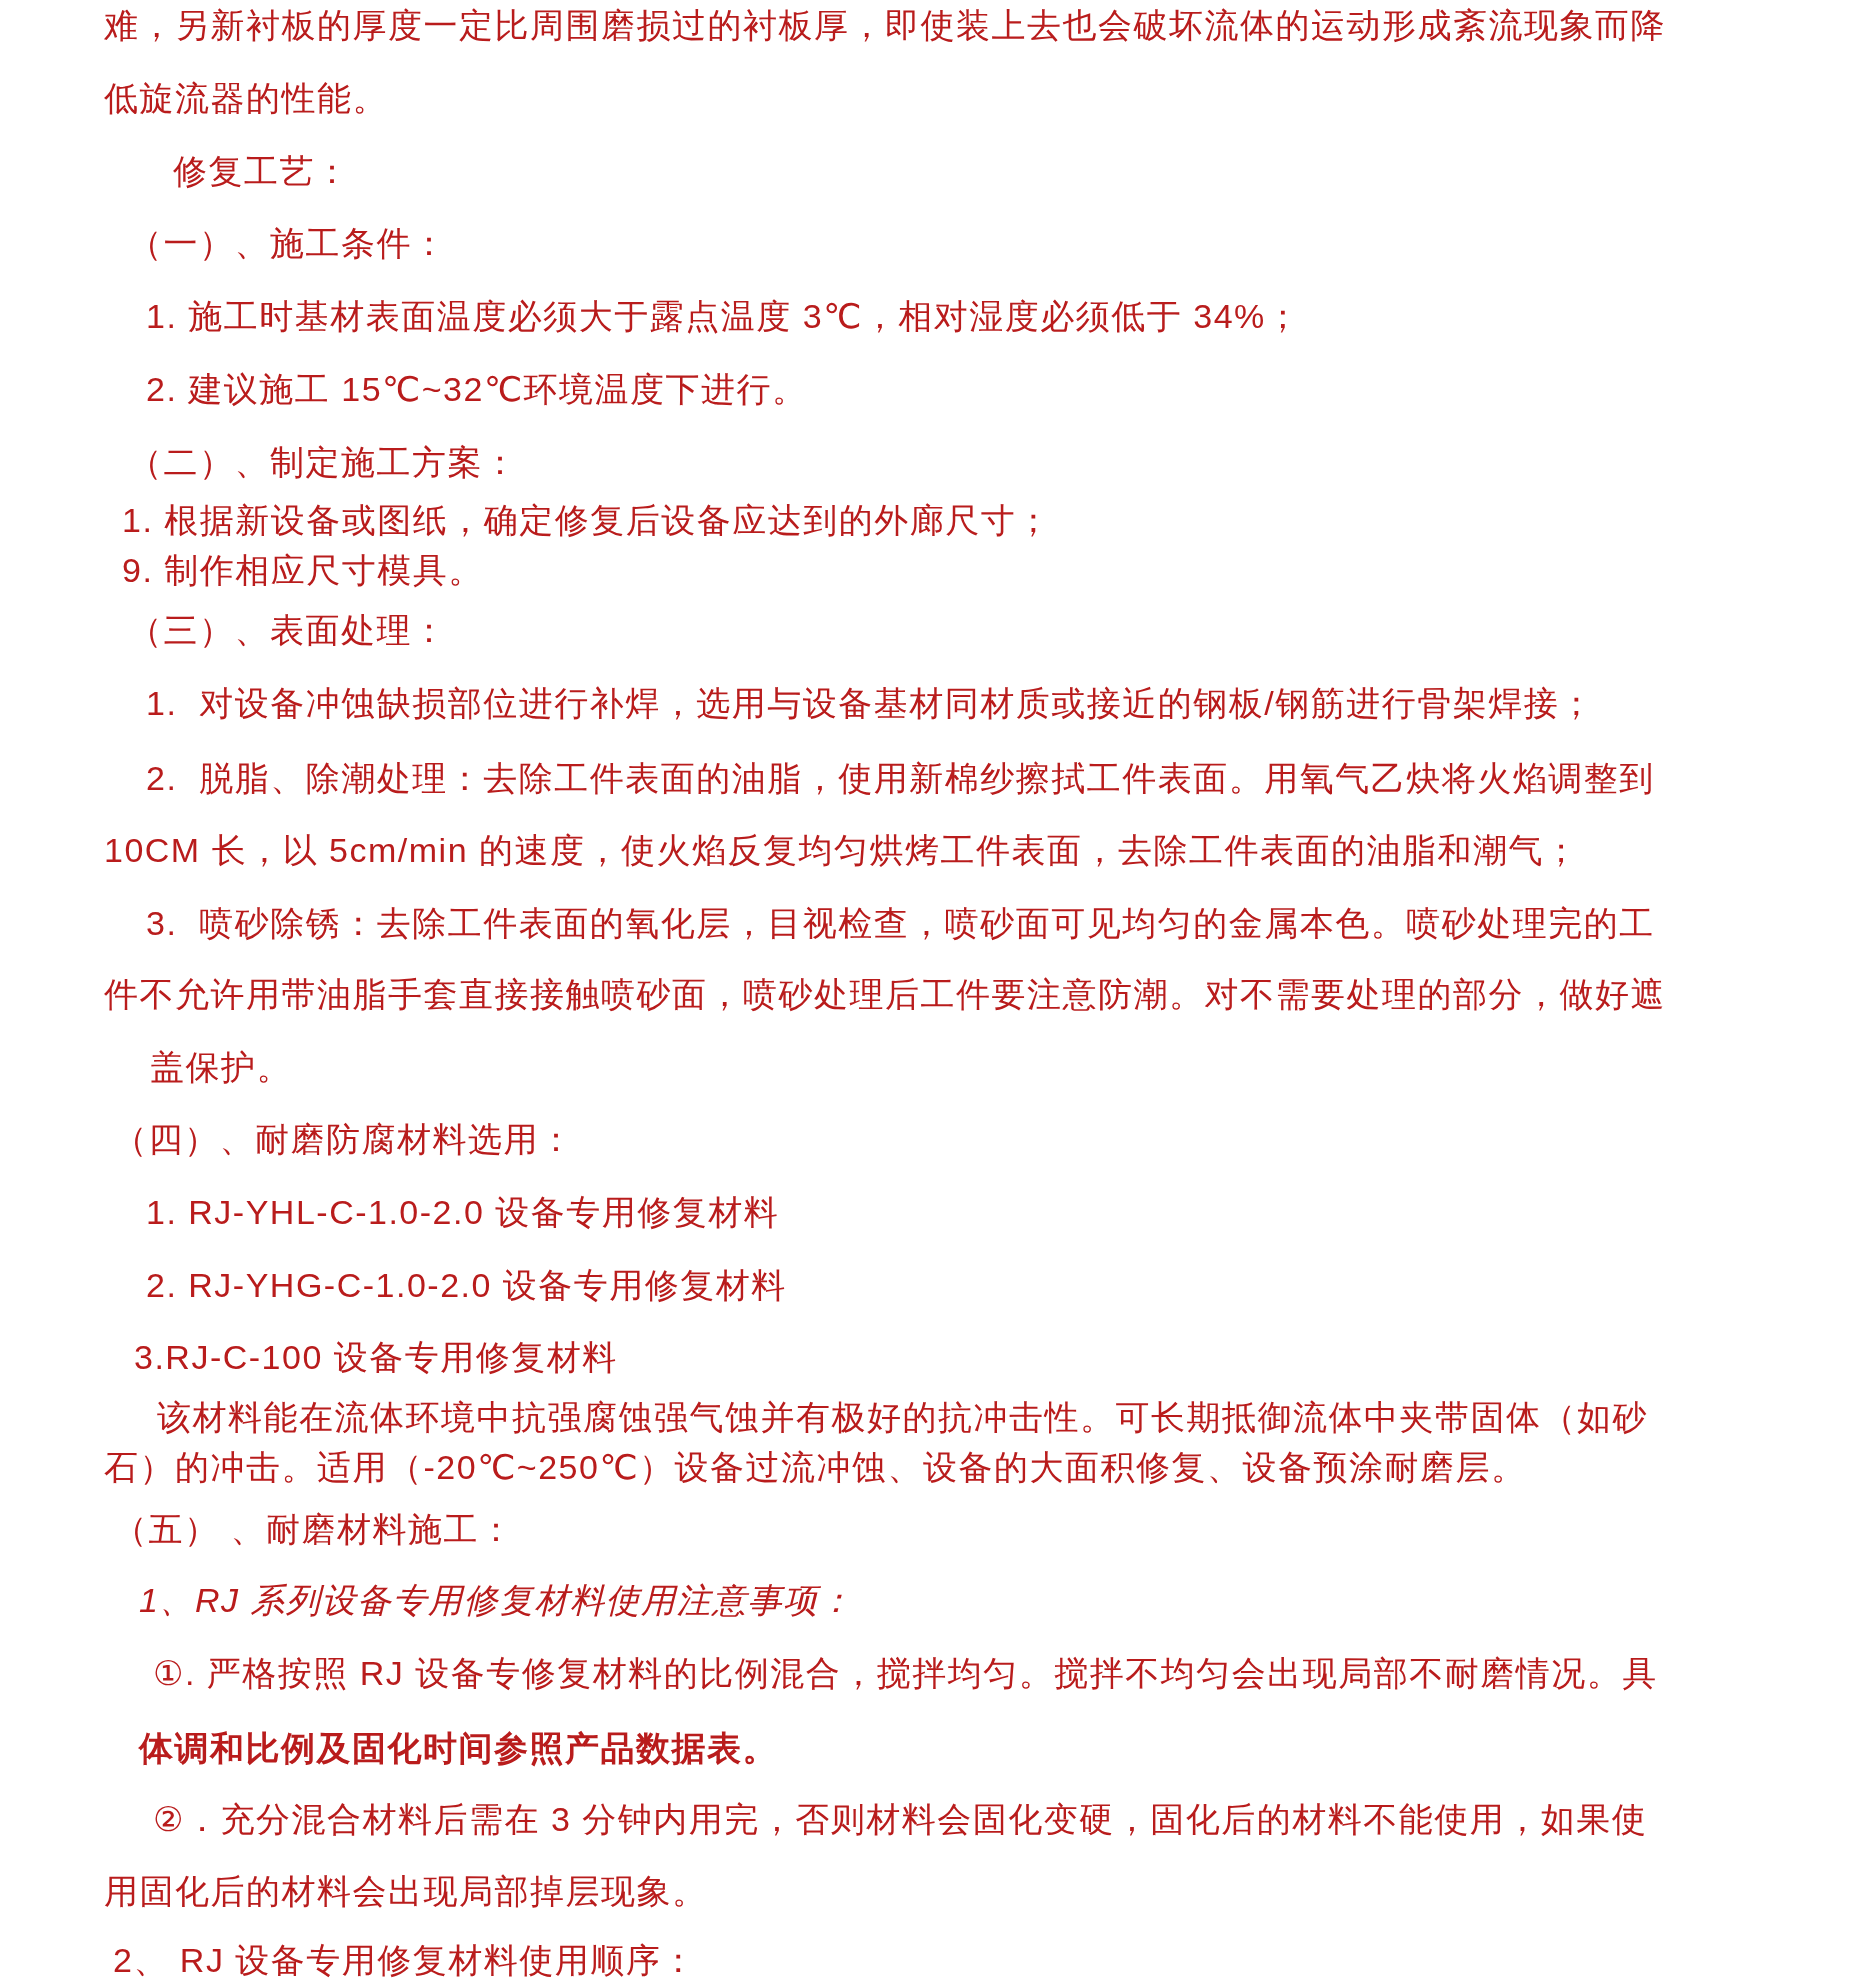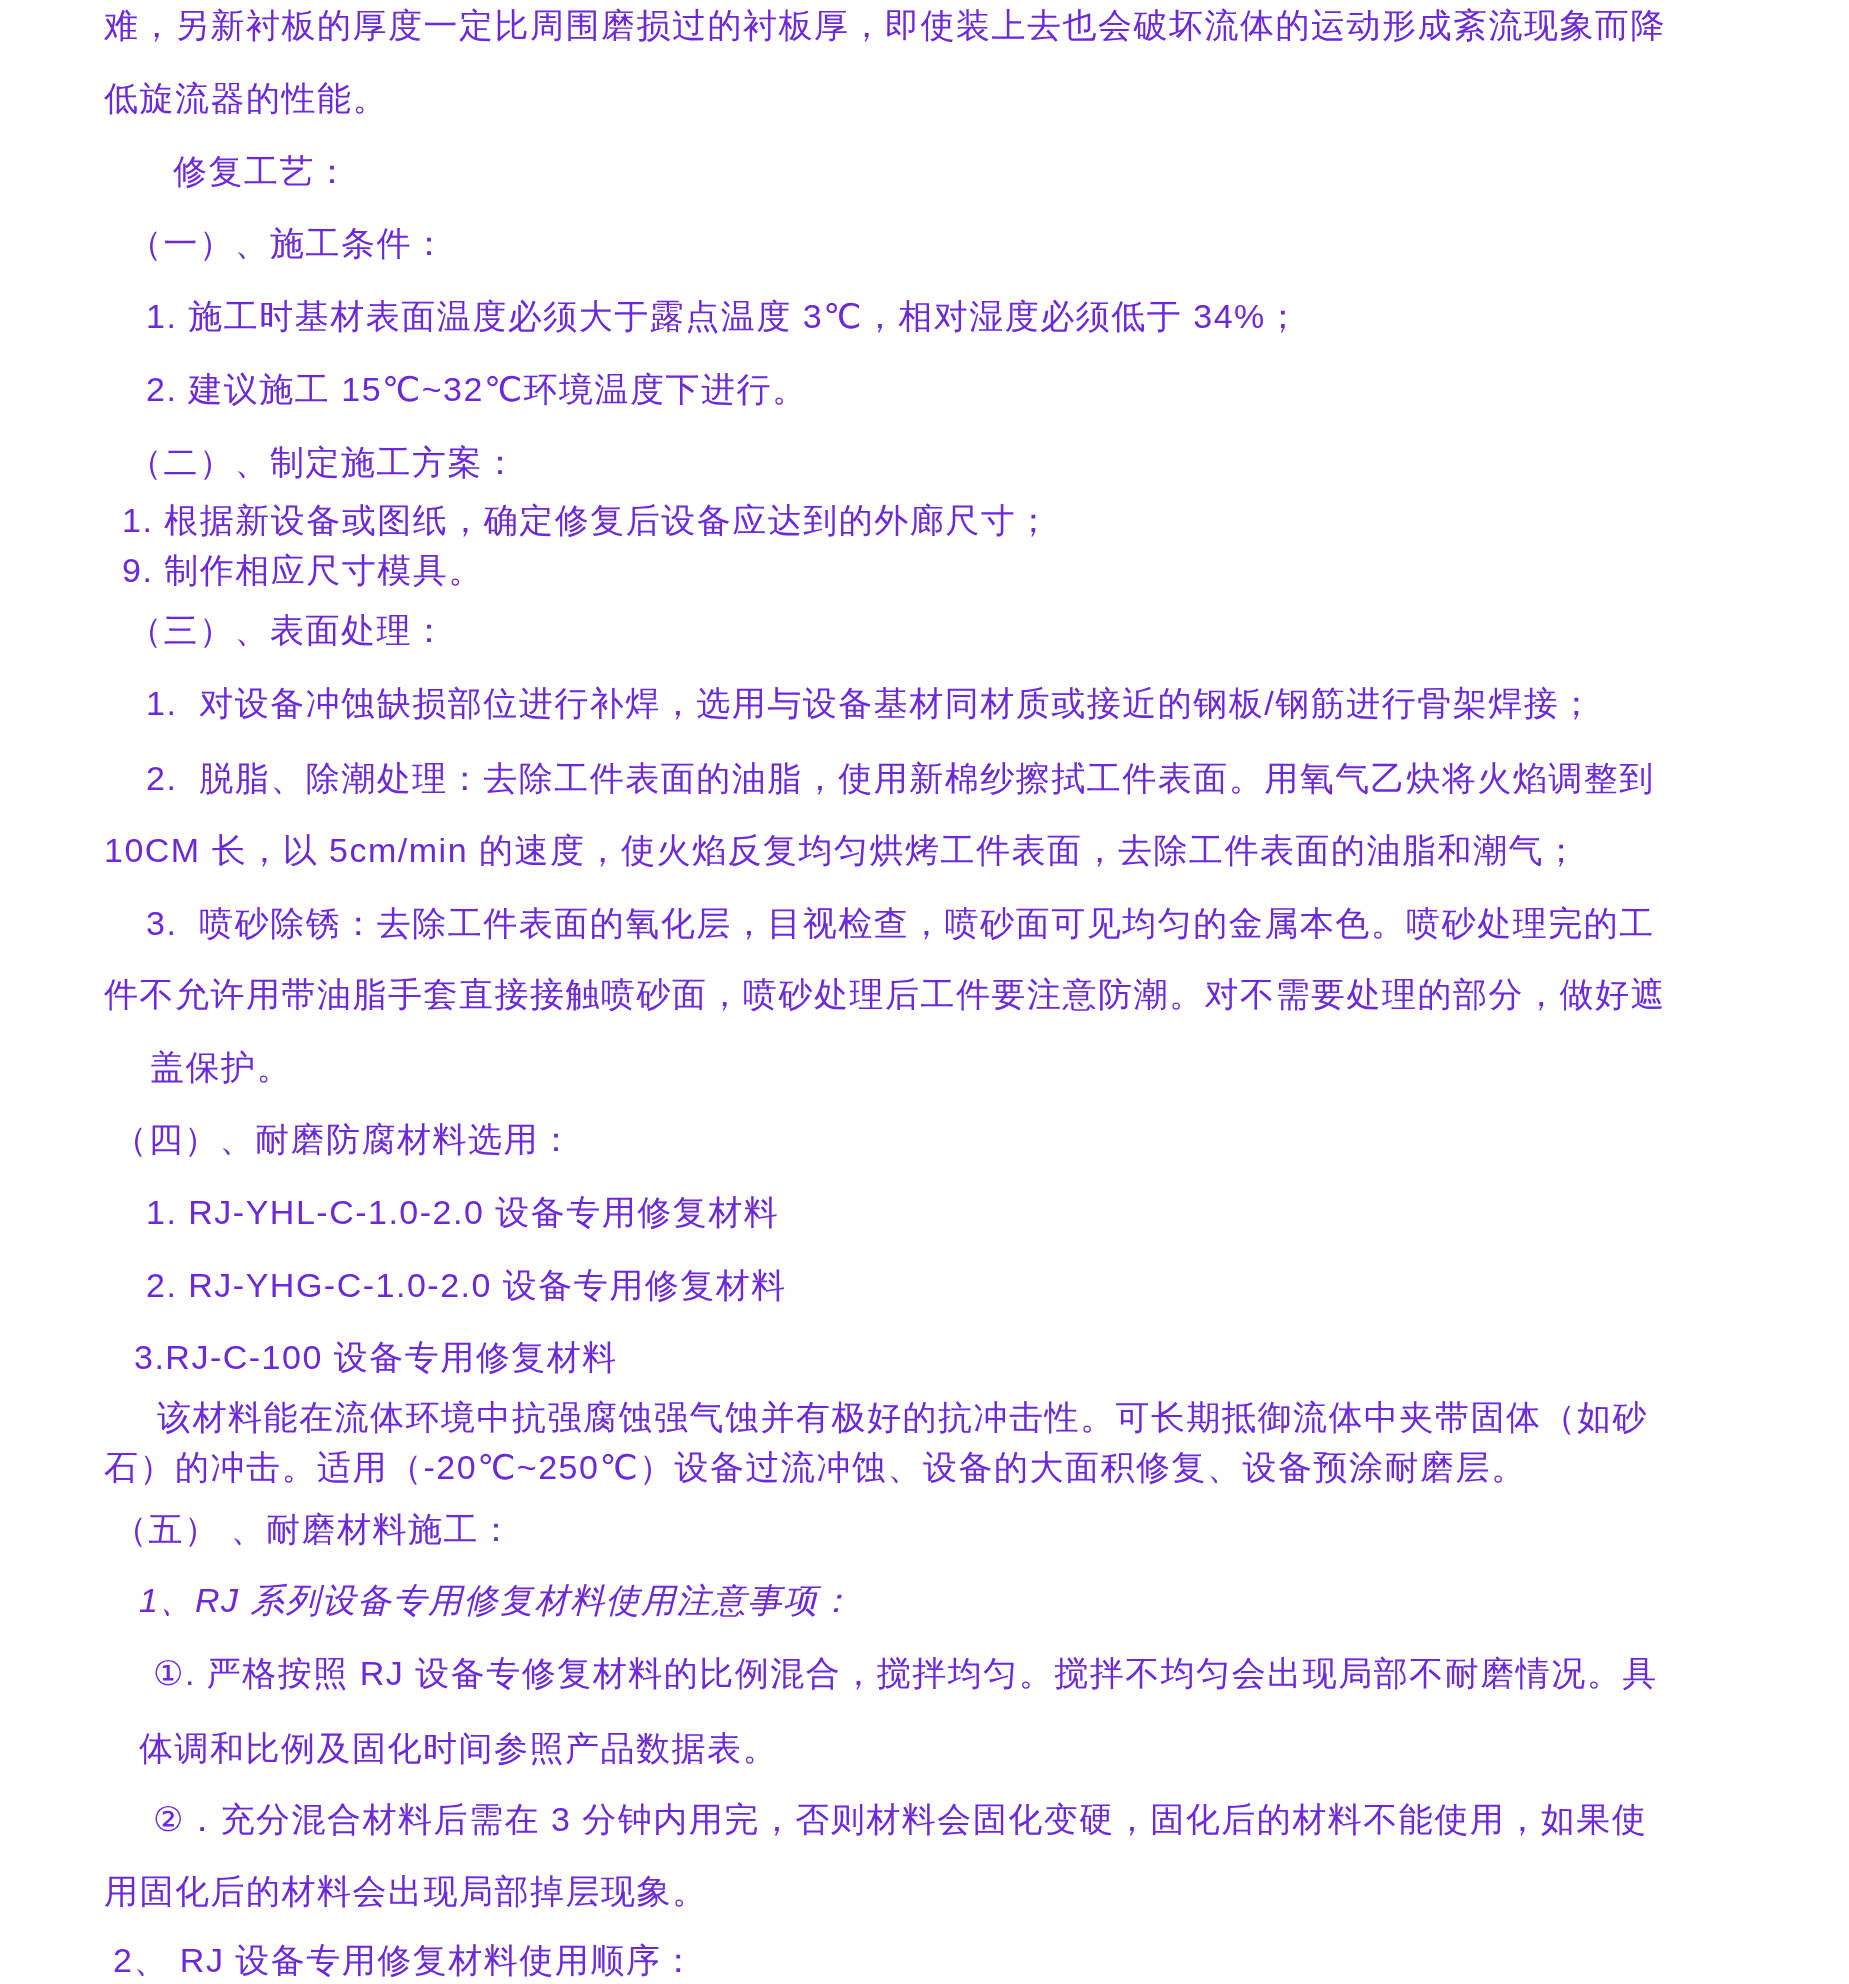--- a/index.html
+++ b/index.html
@@ -21,21 +21,21 @@
     background: #ffffff;
     overflow: hidden;
   }
   .ln {
     position: absolute;
     margin: 0;
     white-space: pre;
     font-size: 34px;
     line-height: 1.15;
     letter-spacing: 1.5px;
-    color: #6d28d9;
+    color: #b91c1c;
     font-weight: 500;
     -webkit-font-smoothing: antialiased;
   }
 </style>
 </head>
 <body>
 
 <div class="page">
   <p class="ln" style="left:104px; top:6px;">难，另新衬板的厚度一定比周围磨损过的衬板厚，即使装上去也会破坏流体的运动形成紊流现象而降</p>
   <p class="ln" style="left:104px; top:79px;">低旋流器的性能。</p>
@@ -55,18 +55,18 @@
   <p class="ln" style="left:104px; top:1048px;margin-left:46px;">盖保护。</p>
   <p class="ln" style="left:113px; top:1120px;">（四）、耐磨防腐材料选用：</p>
   <p class="ln" style="left:146px; top:1193px;">1. RJ-YHL-C-1.0-2.0 设备专用修复材料</p>
   <p class="ln" style="left:146px; top:1266px;">2. RJ-YHG-C-1.0-2.0 设备专用修复材料</p>
   <p class="ln" style="left:134px; top:1338px;">3.RJ-C-100 设备专用修复材料</p>
   <p class="ln" style="left:157px; top:1398px;">该材料能在流体环境中抗强腐蚀强气蚀并有极好的抗冲击性。可长期抵御流体中夹带固体（如砂</p>
   <p class="ln" style="left:104px; top:1448px;">石）的冲击。适用（-20℃~250℃）设备过流冲蚀、设备的大面积修复、设备预涂耐磨层。</p>
   <p class="ln" style="left:113px; top:1510px;">（五） 、耐磨材料施工：</p>
   <p class="ln" style="left:139px; top:1581px;font-style:italic;">1、RJ 系列设备专用修复材料使用注意事项：</p>
   <p class="ln" style="left:153px; top:1654px;">①. 严格按照 RJ 设备专修复材料的比例混合，搅拌均匀。搅拌不均匀会出现局部不耐磨情况。具</p>
-  <p class="ln" style="left:139px; top:1729px;">体调和比例及固化时间参照产品数据表。</p>
+  <p class="ln" style="left:139px; top:1729px;font-weight:bold;">体调和比例及固化时间参照产品数据表。</p>
   <p class="ln" style="left:153px; top:1800px;">②．充分混合材料后需在 3 分钟内用完，否则材料会固化变硬，固化后的材料不能使用，如果使</p>
   <p class="ln" style="left:104px; top:1872px;">用固化后的材料会出现局部掉层现象。</p>
   <p class="ln" style="left:113px; top:1941px;">2、 RJ 设备专用修复材料使用顺序：</p>
 </div>
 
 
 </body></html>

